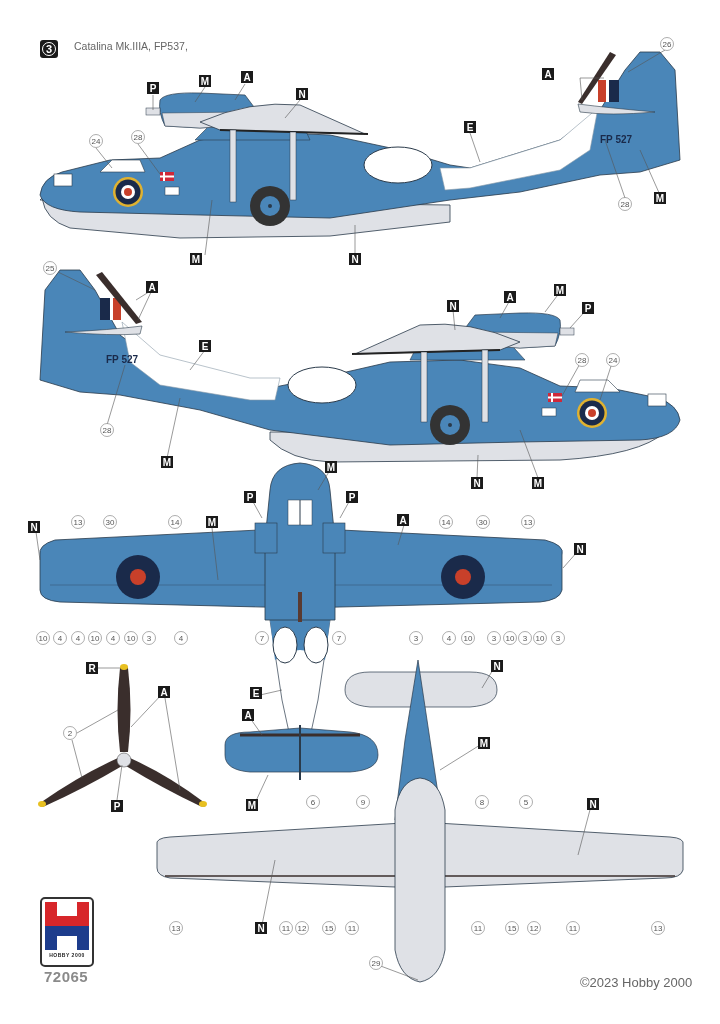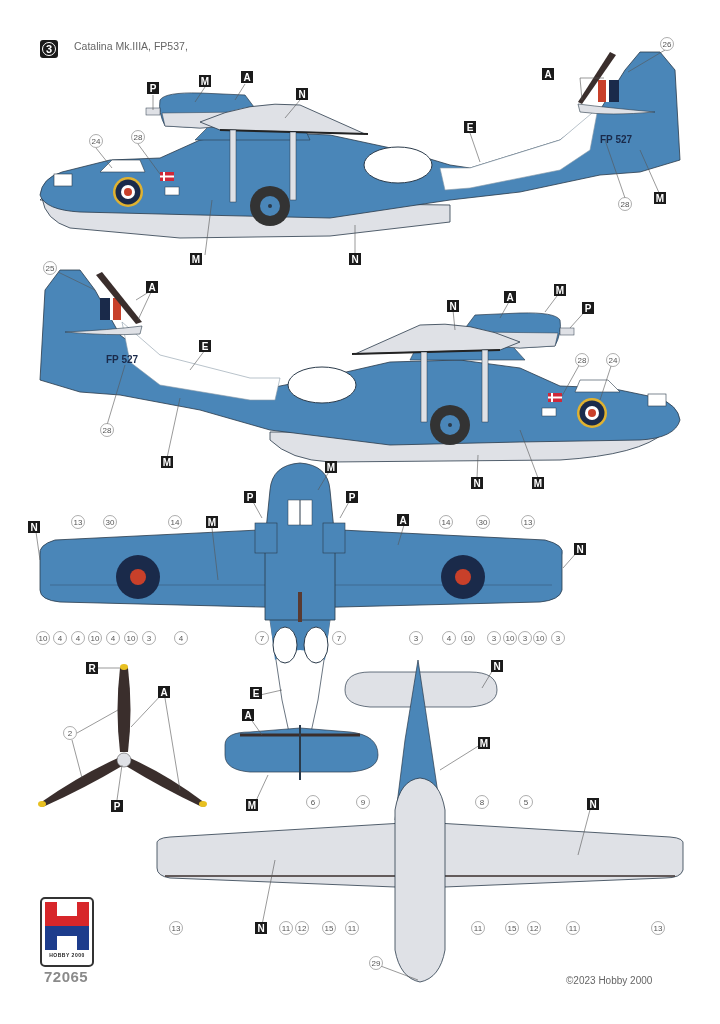--- a/index.html
+++ b/index.html
@@ -10,21 +10,21 @@
   .caption div{white-space:nowrap;}
   svg.art{position:absolute;left:0;top:0;}
   .sq{font-family:"Liberation Sans",sans-serif;font-weight:bold;font-size:10px;fill:#fff;}
   .circ{font-family:"Liberation Sans",sans-serif;font-size:8px;fill:#555;}
   .logo{position:absolute;left:40px;top:897px;width:54px;height:70px;border:2px solid #333;border-radius:5px;background:#fff;box-sizing:border-box;padding:3px;}
   .logo-top{height:24px;background:#d7262a;position:relative;}
   .logo-bot{height:24px;background:#1d3c8c;position:relative;}
   .logo-h{position:absolute;background:#fff;}
   .logo-txt{font-size:5px;font-weight:bold;text-align:center;color:#222;letter-spacing:0.5px;margin-top:2px;}
   .code{position:absolute;left:44px;top:968px;font-size:15px;font-weight:bold;color:#8a8a8a;letter-spacing:0.5px;}
-  .copy{position:absolute;left:566px;top:975px;font-size:10px;color:#666;}
+  .copy{position:absolute;left:580px;top:975px;font-size:13px;color:#666;}
 </style>
 </head>
 <body>
 
 <div class="header-num">
     <span>3</span>
   </div>
 <div class="caption">
   <div>Catalina Mk.IIIA, FP537,</div>
 </div>

